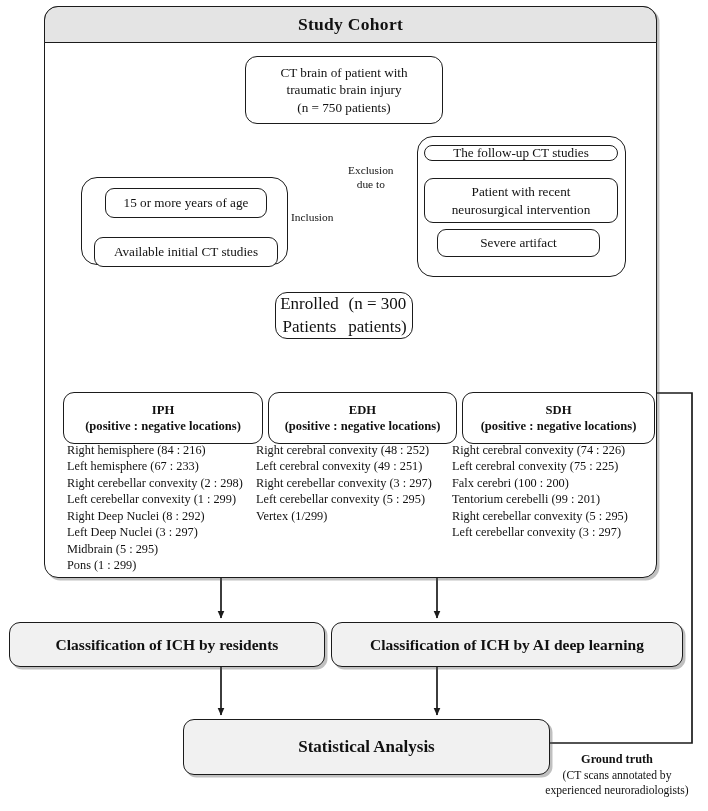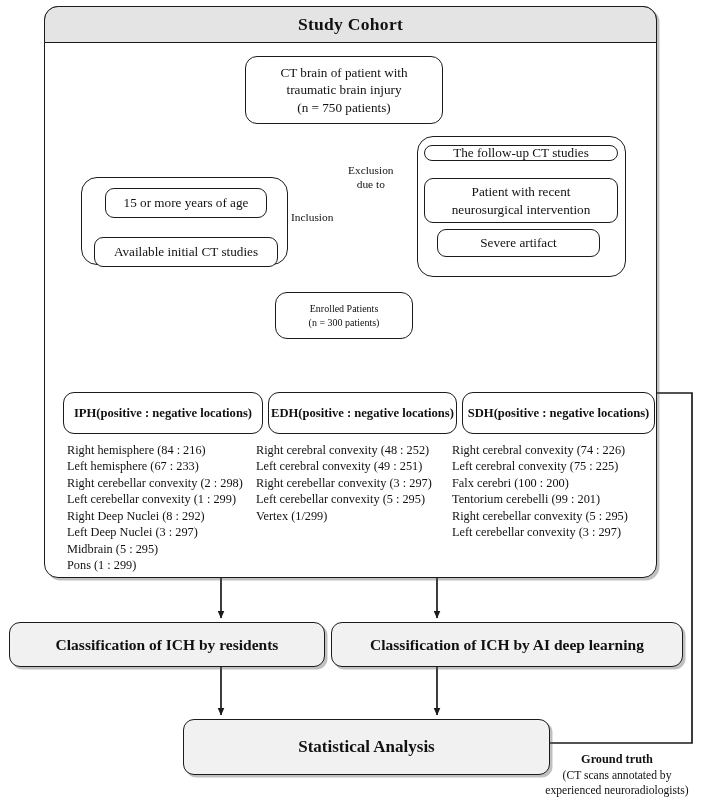--- a/index.html
+++ b/index.html
@@ -109,30 +109,29 @@
   #exc-item-2{
     left:437px; top:229px;
     width:163px; height:28px;
     font-size:13.2px;
   }
 
   
   #enrolled-box{
     left:275px; top:292px;
     width:138px; height:47px;
-    font-size:10px;
+    font-size:17px;
     line-height:1.33;
-    flex-direction:column;
   }
 
   
   .cat-head{
     top:392px;
-    height:42px;
-    flex-direction:row;
+    height:52px;
+    flex-direction:column;
     font-weight:bold;
     font-size:12.6px;
     line-height:1.3;
     border-radius:11px;
   }
   #cat-head-0{ left:63px;  width:200px; }
   #cat-head-1{ left:268px; width:189px; }
   #cat-head-2{ left:462px; width:193px; }
 
   

